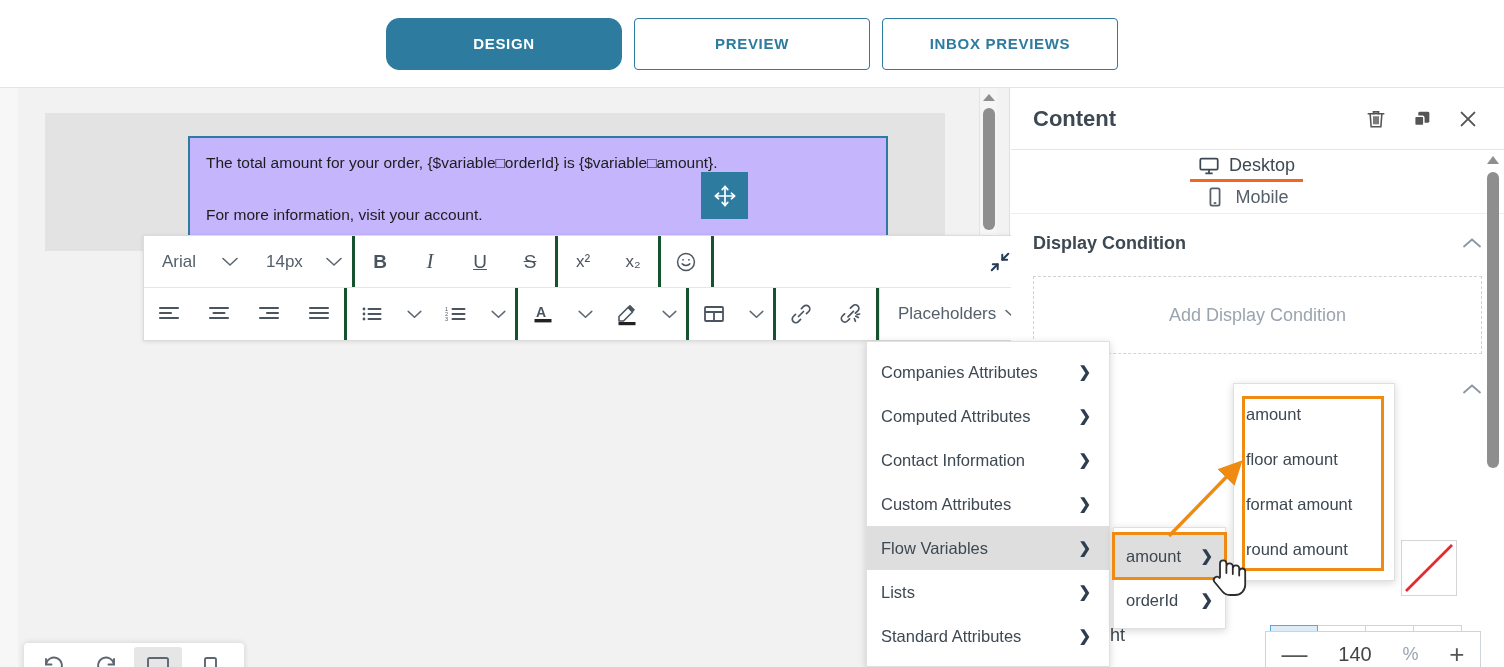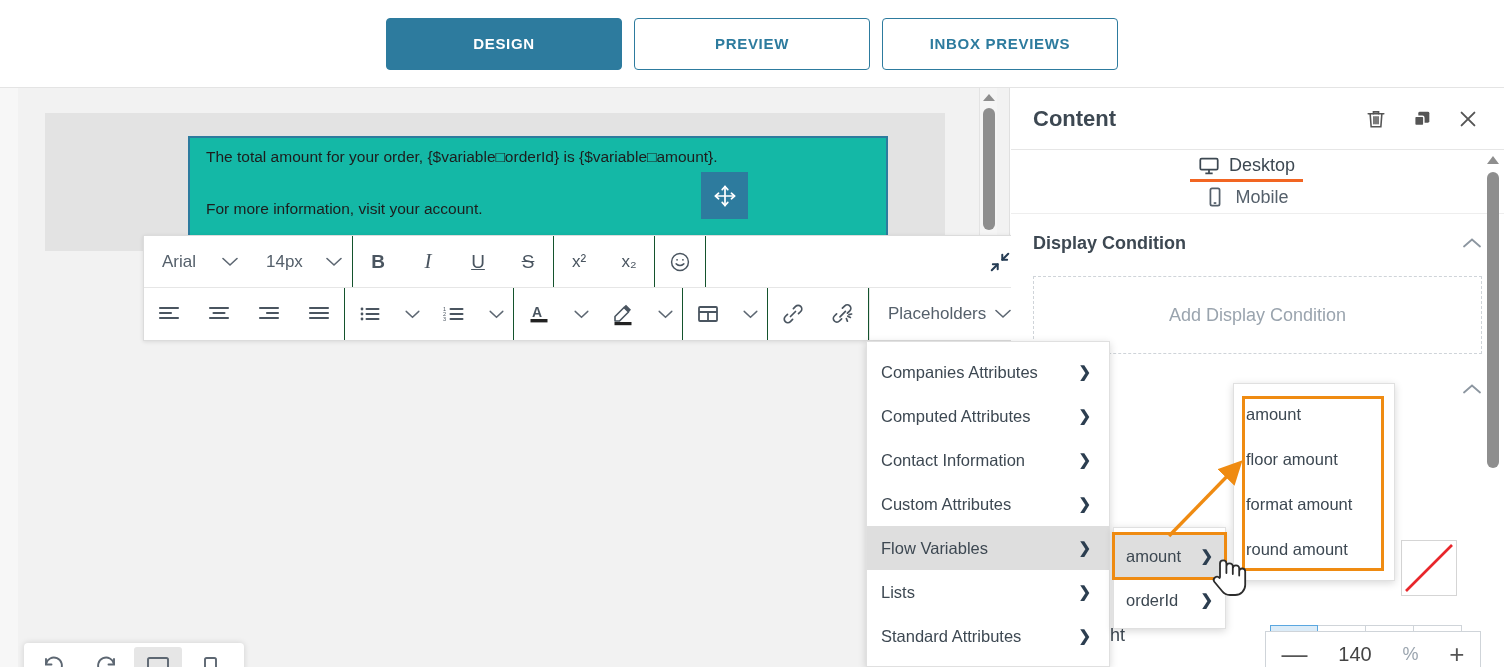--- a/index.html
+++ b/index.html
@@ -17,37 +17,37 @@
     background: #ffffff; border-bottom: 1px solid #e4e4e4;
     display: flex; align-items: center; justify-content: center; gap: 12px;
   }
   .tab {
     height: 52px; min-width: 236px; padding: 0 24px;
     display: flex; align-items: center; justify-content: center;
     border: 1px solid #2d7b9e; border-radius: 4px;
     font-size: 15px; font-weight: bold; letter-spacing: .7px;
     color: #2d7b9e; background: #ffffff; cursor: pointer;
   }
-  .tab.active { background: #2d7b9e; color: #ffffff; }
+  .tab.active { background: #2d7b9e; color: #ffffff; border-radius: 13px; }
 
   
   .canvas {
     position: absolute; left: 0; top: 88px; width: 1010px; height: 579px;
     background: #f2f2f2; border-right: 1px solid #e0e0e0;
     overflow: hidden;
   }
   .canvas-rail { position:absolute; left:0; top:0; width:18px; height:100%; background:#f7f7f7; }
   .email-block {
     position: absolute; left: 45px; top: 25px; width: 900px; height: 138px;
     background: #e3e3e3;
   }
   .selected-box {
     position: absolute; left: 143px; top: 23px; width: 700px; height: 104px;
-    border: 2px solid #2d7b9e; background: #14b8a6;
-    padding: 8px 16px;
+    border: 2px solid #2d7b9e; background: #c4b5fd;
+    padding: 14px 16px;
   }
   .email-line { font-size: 15.5px; color: #1d1d1d; line-height: 1.45; font-family: "Liberation Sans", sans-serif; }
   .email-line.second { margin-top: 30px; }
   .drag-handle {
     position: absolute; left: 656px; top: 59px; width: 47px; height: 47px;
     background: #2d7b9e; display: flex; align-items: center; justify-content: center;
     cursor: move;
   }
 
   
@@ -66,21 +66,21 @@
   }
 
   
   .rte {
     position: absolute; left: 143px; top: 235px; width: 886px;
     background: #ffffff; border: 1px solid #dcdcdc;
     box-shadow: 0 1px 4px rgba(0,0,0,.10);
   }
   .rte-row { display: flex; align-items: stretch; height: 52px; }
   .rte-row.top { border-bottom: 1px solid #e6e6e6; }
-  .grp { display: flex; align-items: center; border-right: 1px solid #14532d; }
+  .grp { display: flex; align-items: center; border-right: 3px solid #14532d; }
   .tb-btn {
     width: 50px; height: 52px; display: flex; align-items: center; justify-content: center;
     color: #4a5560; cursor: pointer; font-size: 19px;
   }
   .sel {
     display: flex; align-items: center; justify-content: space-between;
     height: 52px; padding: 0 10px 0 18px; cursor: pointer; color: #55606b; font-size: 17px;
     min-width: 104px;
   }
   .sel .cv { margin-left: 14px; font-size: 13px; color: #5d6772; }

